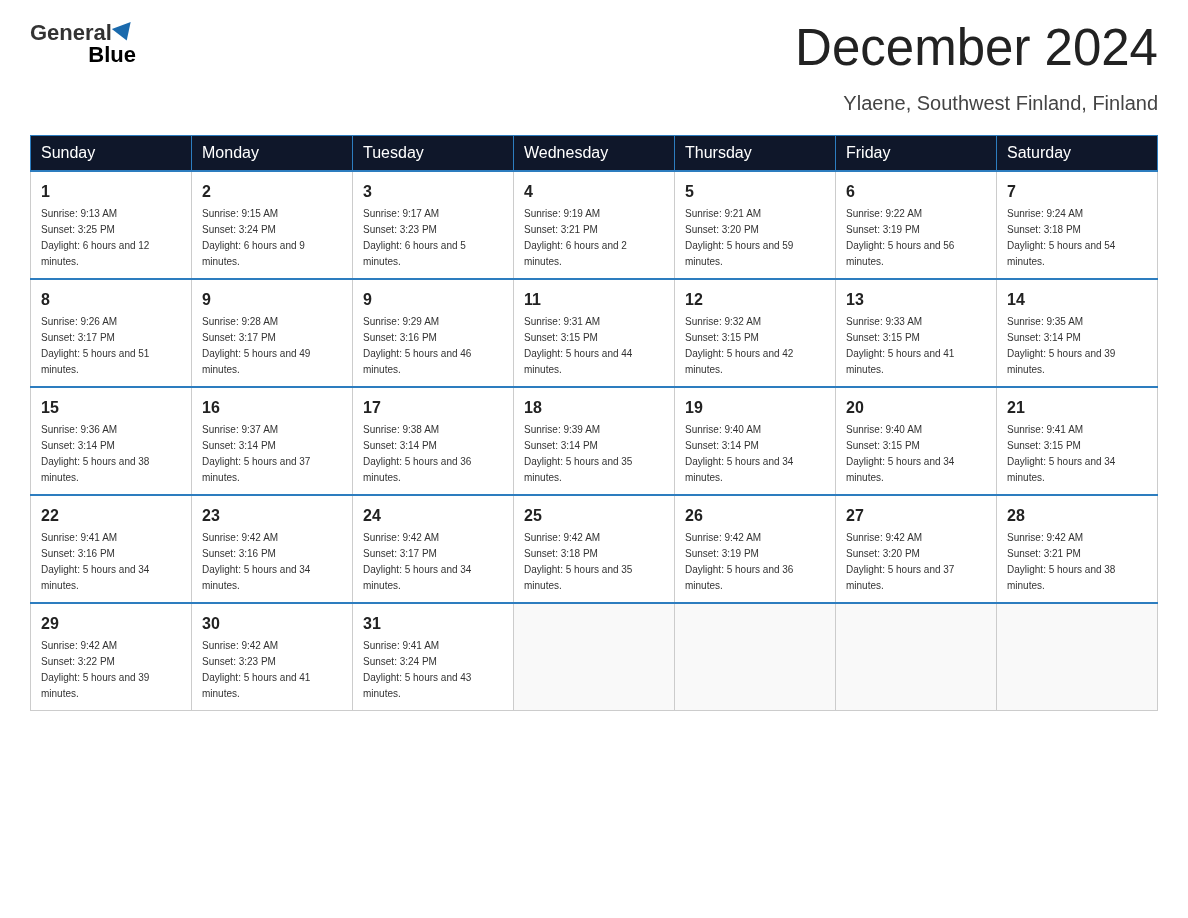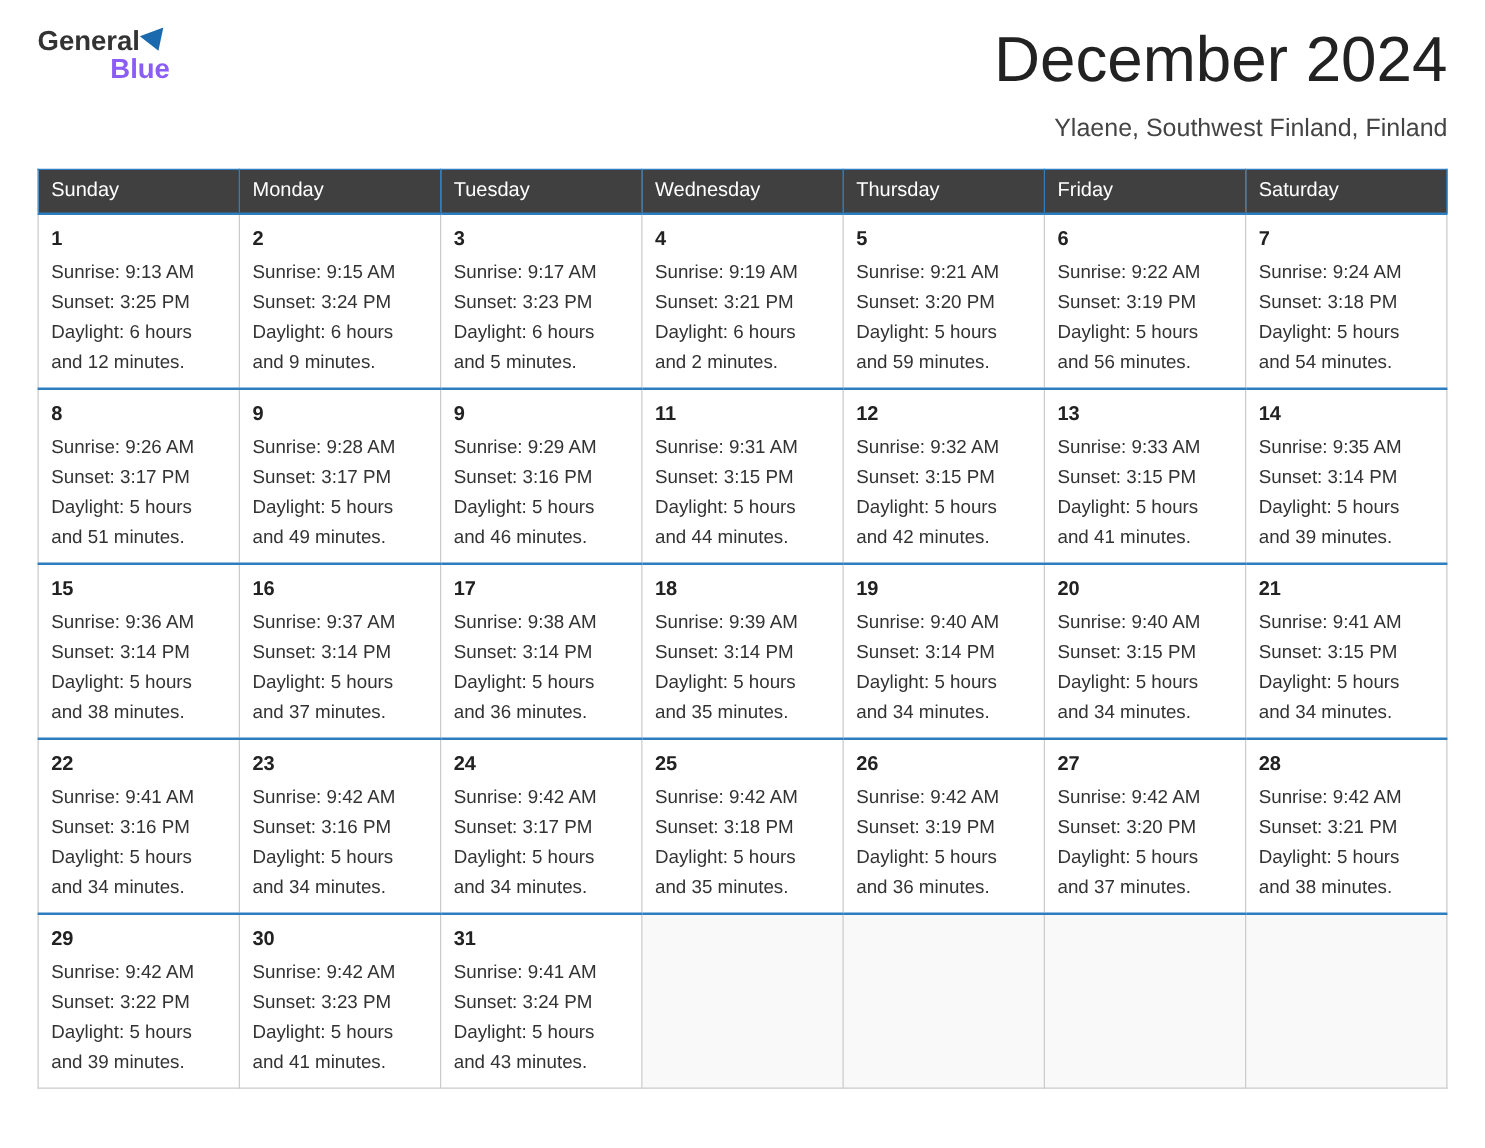--- a/index.html
+++ b/index.html
@@ -22,21 +22,21 @@
       align-items: flex-end;
     }
     .logo-text {
       display: flex;
       align-items: center;
       font-size: 22px;
       font-weight: bold;
       color: #333;
     }
     .logo-general { color: #333; }
-    .logo-blue { color: #8b5cf6; }
+    .logo-blue { color: #000000; }
     .logo-triangle {
       width: 0;
       height: 0;
       border-left: 10px solid transparent;
       border-right: 10px solid transparent;
       border-top: 16px solid #1a6aad;
       margin: 0 2px;
       transform: rotate(-20deg);
     }
     .title-section {
@@ -52,21 +52,21 @@
       font-size: 20px;
       color: #444;
       margin-top: 16px;
     }
     .calendar {
       width: 100%;
       border-collapse: collapse;
       border: 1px solid #ccc;
     }
     .calendar th {
-      background: #404040;
+      background: #0f172a;
       color: #fff;
       font-size: 16px;
       font-weight: normal;
       padding: 8px 10px;
       text-align: left;
       border: 1px solid #2d7dbf;
     }
     .calendar td {
       vertical-align: top;
       padding: 8px 10px;
@@ -77,21 +77,21 @@
     }
     .calendar td .day-num {
       font-size: 16px;
       font-weight: bold;
       color: #222;
       display: block;
       margin-bottom: 2px;
     }
     .calendar td .day-info {
       color: #333;
-      font-size: 15px;
+      font-size: 10px;
       line-height: 1.6;
     }
     .calendar td.empty {
       background: #f9f9f9;
     }
     .week-row td {
       border-top: 2px solid #2d7dbf;
     }
   </style>
 </head>

